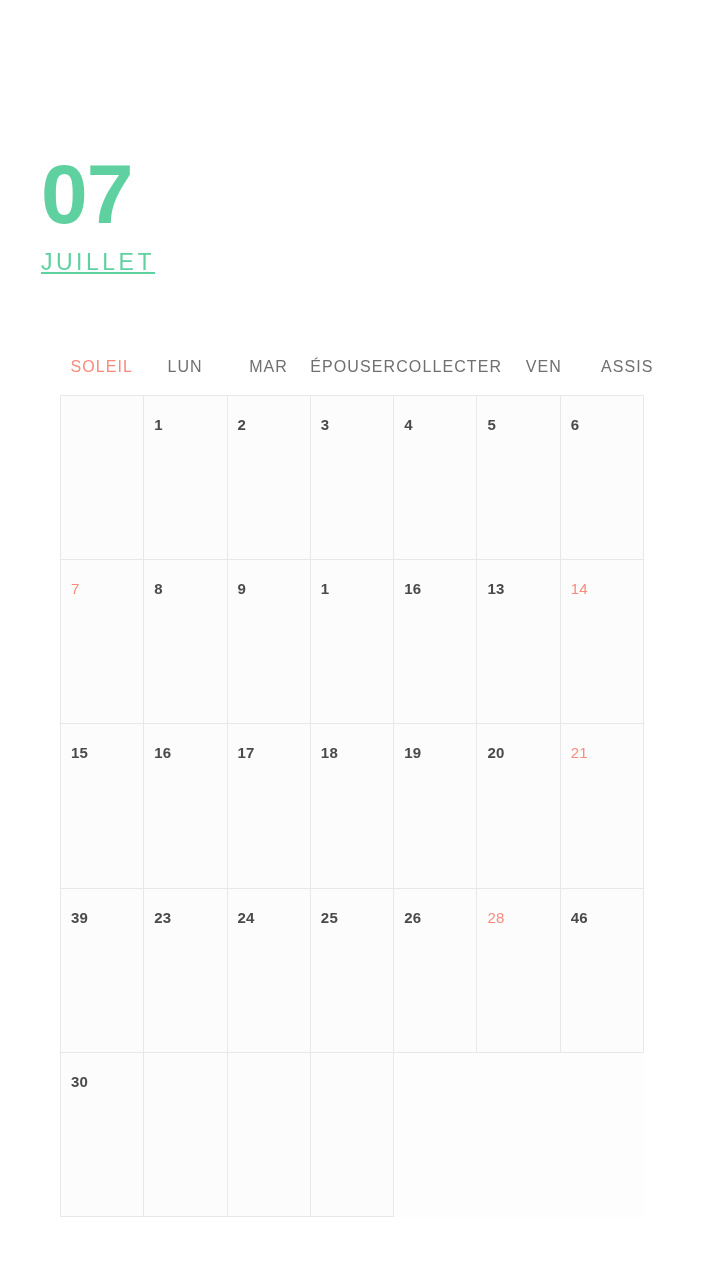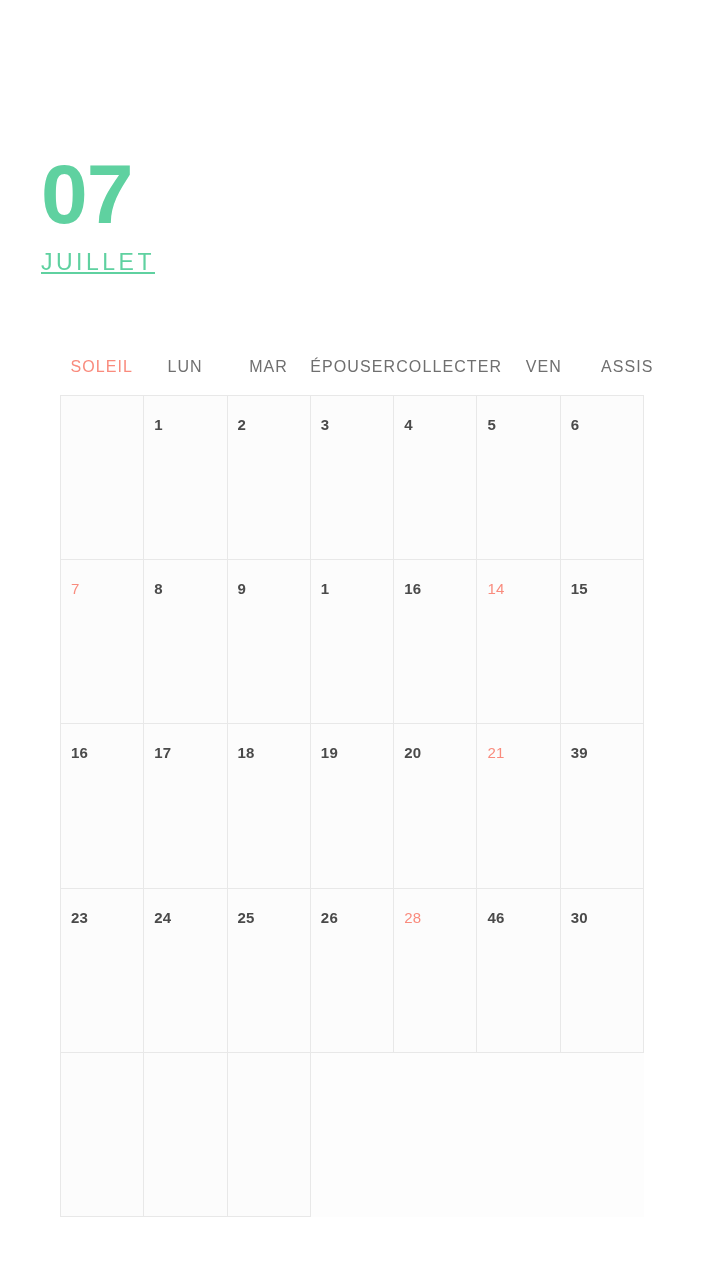--- a/index.html
+++ b/index.html
@@ -159,20 +159,23 @@
       <div class="cell">
         <span class="daynum">9</span>
       </div>
       <div class="cell">
         <span class="daynum">1</span>
       </div>
       <div class="cell">
         <span class="daynum">16</span>
       </div>
       <div class="cell">
+        <span class="daynum">13</span>
+      </div>
+      <div class="cell">
         <span class="daynum sunday">14</span>
       </div>
       <div class="cell">
         <span class="daynum">15</span>
       </div>
       <div class="cell">
         <span class="daynum">16</span>
       </div>
       <div class="cell">
         <span class="daynum">17</span>

